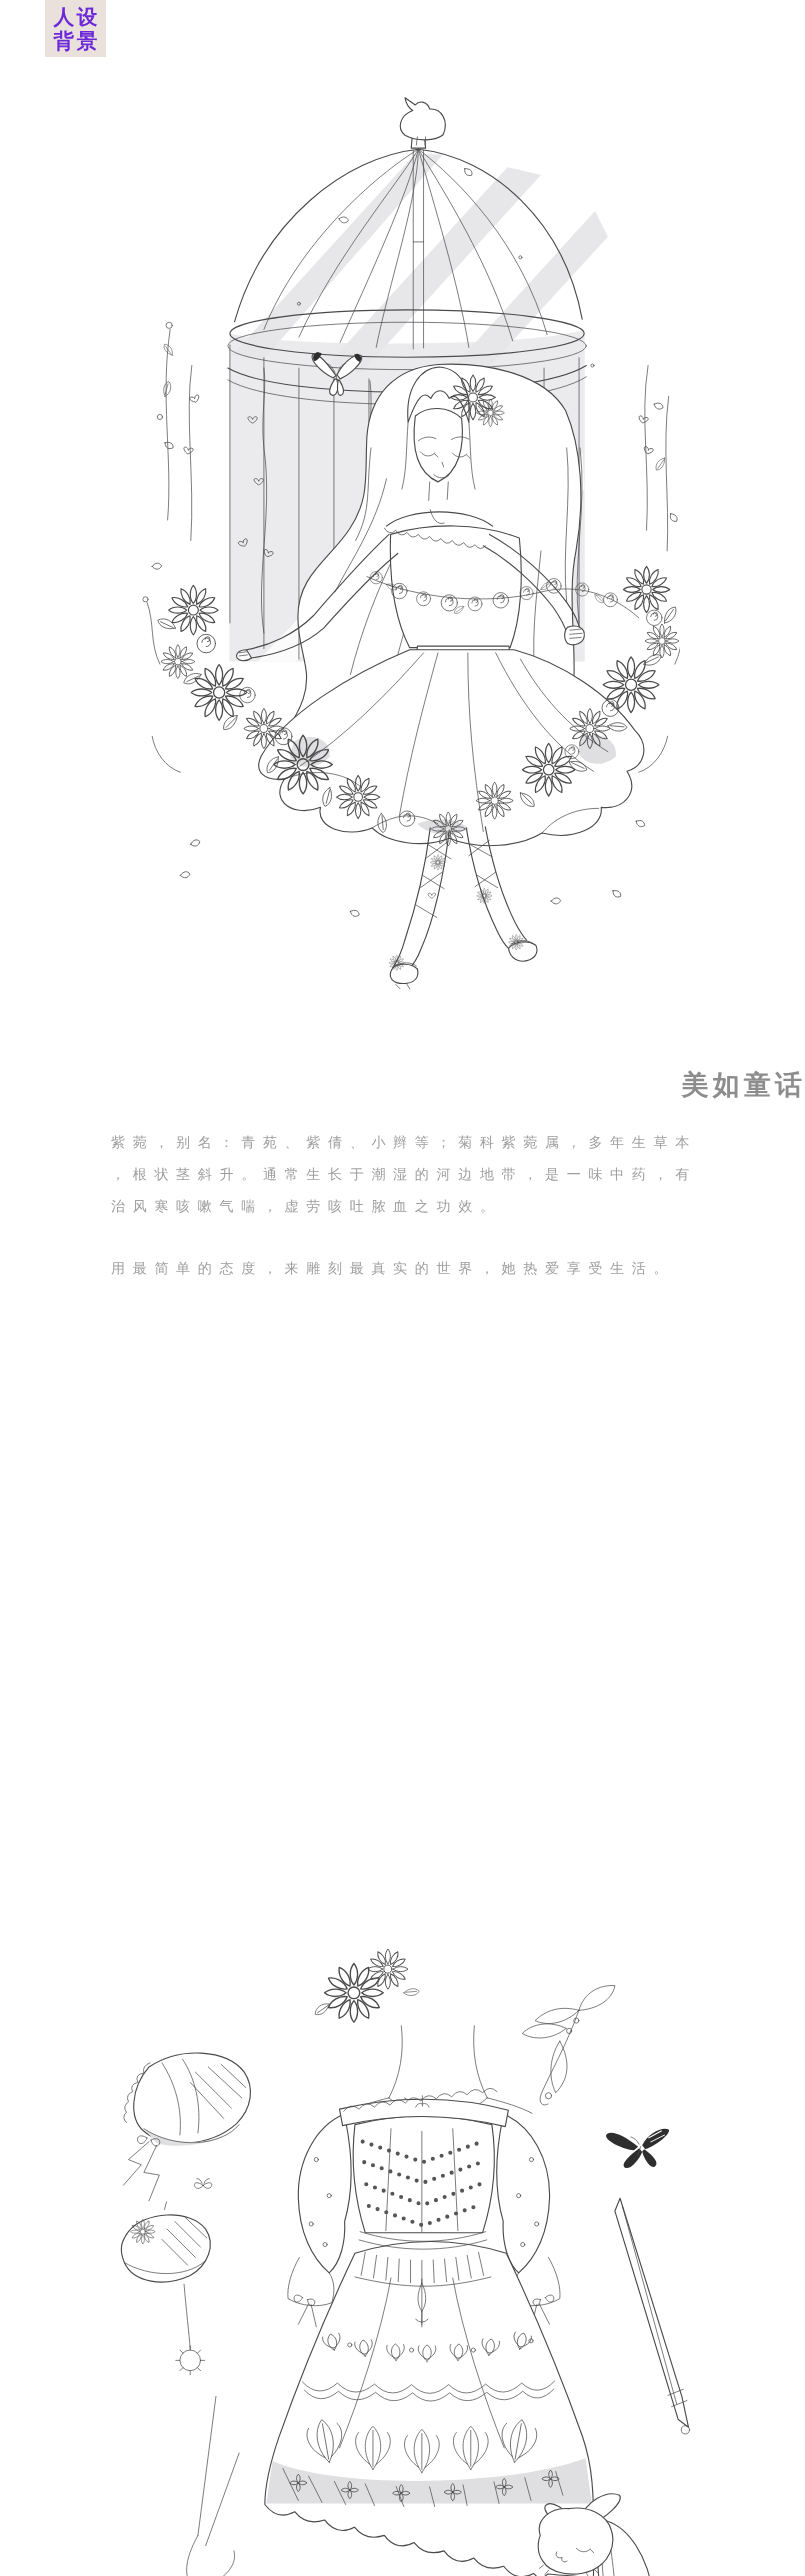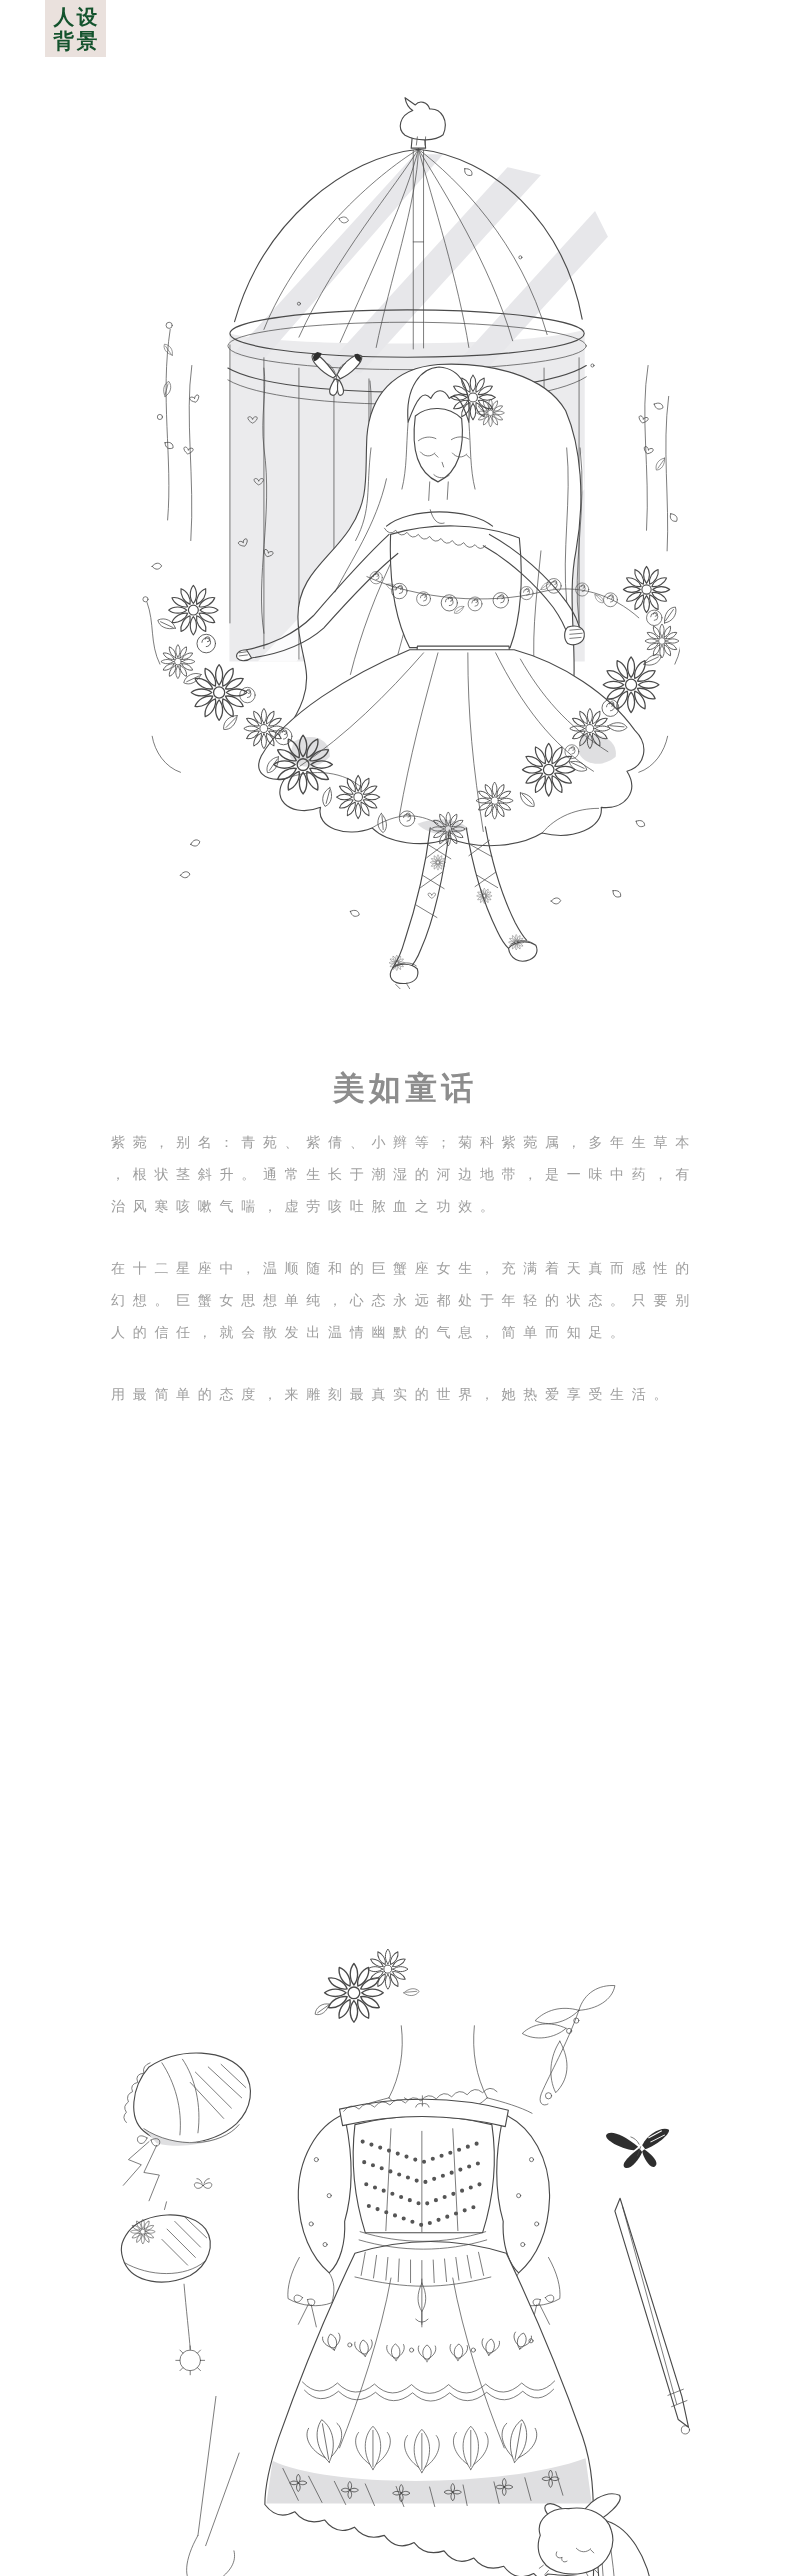--- a/index.html
+++ b/index.html
@@ -1,25 +1,25 @@
 <!DOCTYPE html>
 <html style="font-size:8.2px"><head>
 <meta charset="utf-8">
 <style>
   html,body{margin:0;padding:0;background:#fff;}
   .page{position:relative;width:806px;height:2853px;background:#ffffff;overflow:hidden;
         font-family:"DejaVu Sans","Liberation Sans",sans-serif;}
   .badge{position:absolute;left:45px;top:0;width:61px;height:57px;background:#eae1dd;
-         color:#14532d;display:flex;flex-direction:column;align-items:center;justify-content:center;
+         color:#6d28d9;display:flex;flex-direction:column;align-items:center;justify-content:center;
          font-weight:bold;font-size:20.6px;line-height:24px;letter-spacing:2.6px;text-indent:2.6px;}
   .illo{position:absolute;}
   .illo-1{left:129px;top:87px;}
   .illo-2{left:113px;top:1943px;}
-  .page-title{position:absolute;left:0;top:1067px;width:100%;text-align:center;
-              font-size:32px;font-weight:bold;color:#8d8d8d;letter-spacing:4.1px;text-indent:4.1px;}
+  .page-title{position:absolute;left:0;top:1067px;width:100%;text-align:right;
+              font-size:27px;font-weight:bold;color:#8d8d8d;letter-spacing:4.1px;text-indent:4.1px;}
   .article{position:absolute;left:111px;top:1126px;width:587px;color:#9e9e9e;
            font-size:14px;line-height:32px;letter-spacing:7.7px;text-align:left;
            word-break:break-all;line-break:anywhere;}
   .article p{margin:0 0 30px 0;}
   svg{display:block;}
   .ln{fill:none;stroke:#4a4a4a;stroke-width:2.2;stroke-linecap:round;stroke-linejoin:round;}
   .fn{fill:none;stroke:#4a4a4a;stroke-width:1.4;stroke-linecap:round;stroke-linejoin:round;}
   .wf{fill:#ffffff;stroke:#4a4a4a;stroke-width:2.2;stroke-linecap:round;stroke-linejoin:round;}
   .gy{fill:#e7e7ea;stroke:none;}
   .gy2{fill:#ebebed;stroke:none;}
@@ -293,21 +293,20 @@
       <circle class="fn" cx="330" cy="420" r="3"></circle>
           <circle class="fn" cx="760" cy="330" r="3"></circle>
           <circle class="fn" cx="900" cy="540" r="3"></circle>
     </g>
   </svg>
   </div>
 
   <div class="page-title">美如童话</div>
   <div class="article">
     <p>紫菀，别名：青苑、紫倩、小辫等；菊科紫菀属，多年生草本，根状茎斜升。通常生长于潮湿的河边地带，是一味中药，有治风寒咳嗽气喘，虚劳咳吐脓血之功效。</p>
-    <p>在十二星座中，温顺随和的巨蟹座女生，充满着天真而感性的幻想。巨蟹女思想单纯，心态永远都处于年轻的状态。只要别人的信任，就会散发出温情幽默的气息，简单而知足。</p>
     <p>用最简单的态度，来雕刻最真实的世界，她热爱享受生活。</p>
   </div>
 
   <div class="illo illo-2">
   <svg width="592" height="809" viewBox="0 0 1150 1570">
     <defs>
       <g id="bpl">
             <path class="fn" d="M0,-8 C5,-14 5,-24 0,-30 C-5,-24 -5,-14 0,-8 Z"></path>
           </g>
       <g id="bdaisy">

